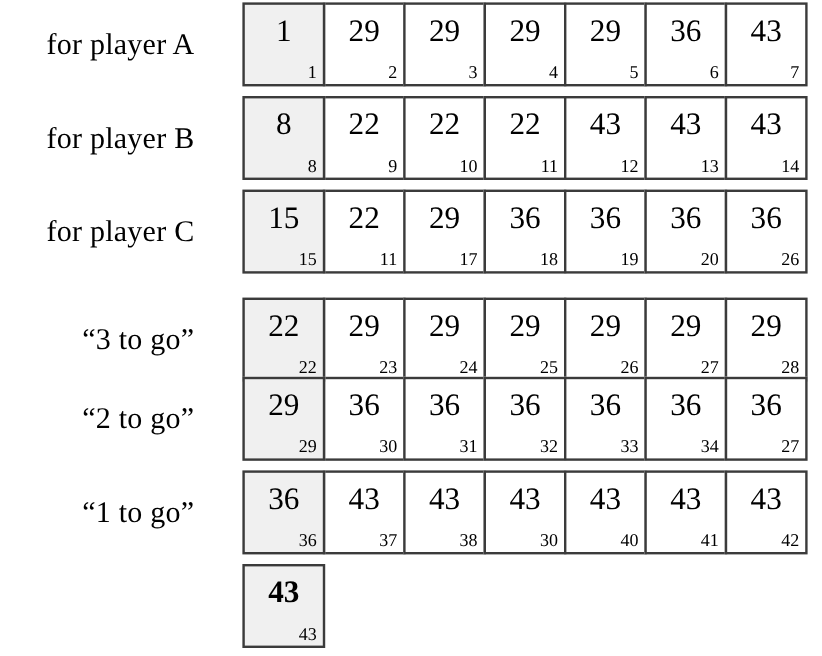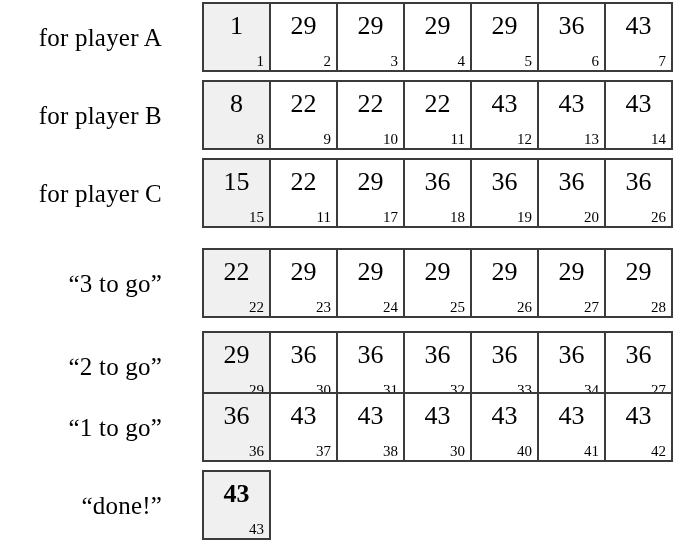--- a/index.html
+++ b/index.html
@@ -227,21 +227,21 @@
         <div class="cell">
           <div class="cell-value">29</div>
           <div class="cell-index">27</div>
         </div>
         <div class="cell">
           <div class="cell-value">29</div>
           <div class="cell-index">28</div>
         </div>
       </div>
     </div>
-    <div class="row" style="top: 331px; padding-left: 28px;">
+    <div class="row" style="top: 314px; padding-left: 28px;">
       <div class="row-label">“2 to go”</div>
       <div class="cells">
         <div class="cell shaded">
           <div class="cell-value">29</div>
           <div class="cell-index">29</div>
         </div>
         <div class="cell">
           <div class="cell-value">36</div>
           <div class="cell-index">30</div>
         </div>
@@ -294,21 +294,20 @@
           <div class="cell-value">43</div>
           <div class="cell-index">41</div>
         </div>
         <div class="cell">
           <div class="cell-value">43</div>
           <div class="cell-index">42</div>
         </div>
       </div>
     </div>
     <div class="row" style="top: 470px;">
-      <div class="row-label">“done!”</div>
       <div class="cells">
         <div class="cell shaded bold">
           <div class="cell-value">43</div>
           <div class="cell-index">43</div>
         </div>
       </div>
     </div>
   </div>
 
 </body></html>

